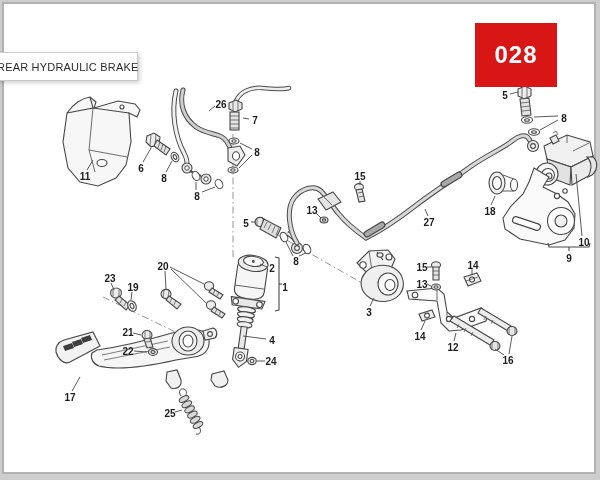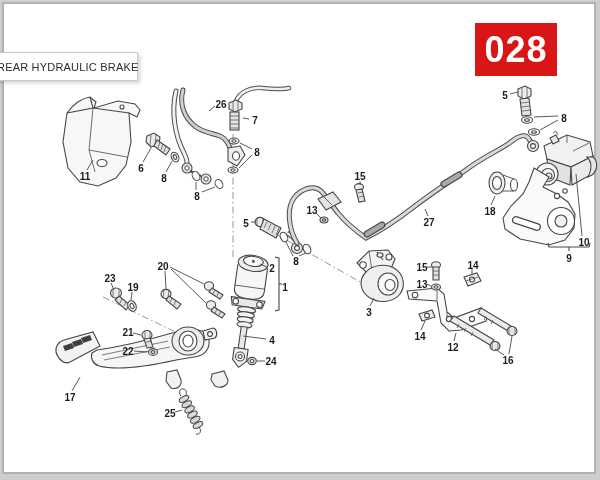--- a/index.html
+++ b/index.html
@@ -15,23 +15,23 @@
   .title-box{
     position:absolute;left:-16px;top:52px;width:154px;height:29px;
     background:#ffffff;border:1px solid #c9c9c9;
     box-shadow:2px 2px 4px rgba(0,0,0,0.18);
     display:flex;align-items:center;
     padding-left:12px;box-sizing:border-box;
     font-size:11px;color:#2b2b2b;letter-spacing:0.2px;white-space:nowrap;
     z-index:3;
   }
   .page-badge{
-    position:absolute;left:475px;top:23px;width:82px;height:53px;
+    position:absolute;left:475px;top:23px;width:82px;height:64px;
     display:flex;align-items:center;justify-content:center;
-    font-size:36px;font-weight:bold;letter-spacing:1px;
+    font-size:24px;font-weight:bold;letter-spacing:1px;
     z-index:3;
   }
   svg.diagram{position:absolute;left:0;top:0;z-index:2;}
 </style>
 </head>
 <body>
 
 <div class="sheet"></div>
 
 <div class="title-box">

